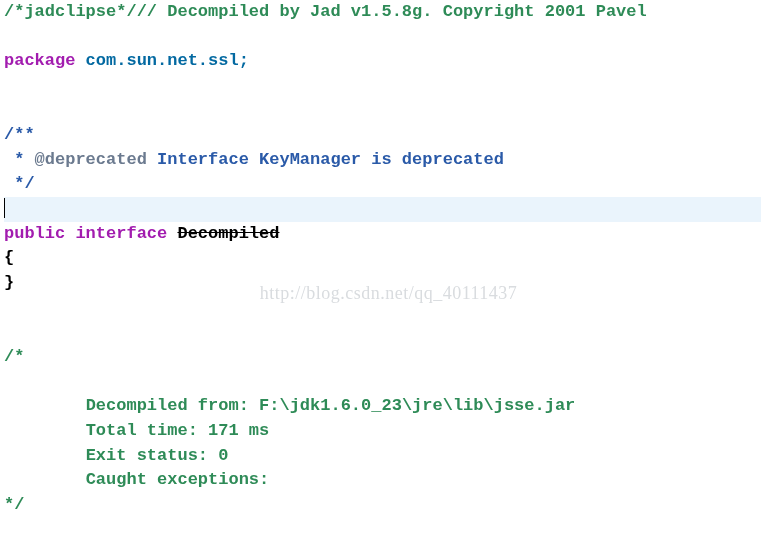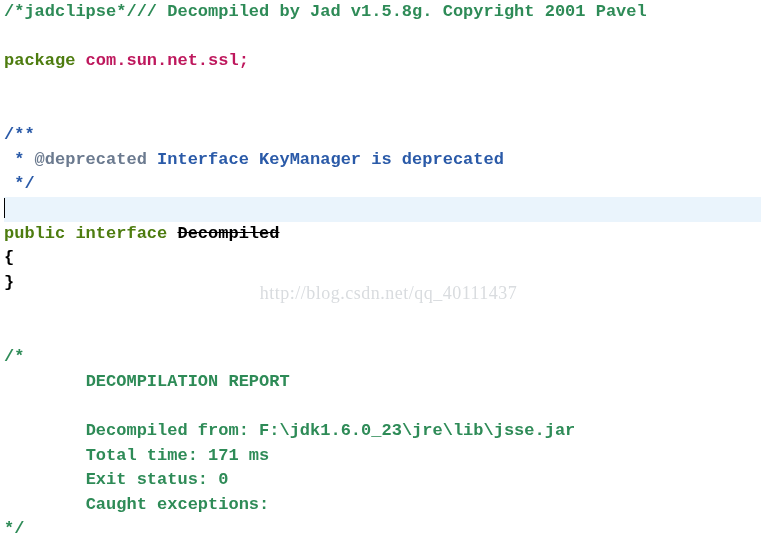--- a/index.html
+++ b/index.html
@@ -12,24 +12,24 @@
     color: #000000;
     width: 765px;
     height: 550px;
     overflow: hidden;
     padding: 0 4px;
     position: relative;
     -webkit-font-smoothing: antialiased;
   }
   .line { white-space: pre; }
   .c-comment   { color: #2e8b57; }
-  .c-keyword   { color: #4d7c0f; }
+  .c-keyword   { color: #a21caf; }
   .c-javadoc   { color: #2a5aa8; }
   .c-jdtag     { color: #6b7a8f; }
-  .c-identifier{ color: #be185d; }
+  .c-identifier{ color: #0369a1; }
   .c-brace     { color: #000000; }
   .s-strike    { text-decoration: line-through; color: #000000; }
   .hl-line {
     display: block;
     background: #eaf4fc;
     width: 100%;
   }
   .cursor {
     display: inline-block;
     width: 1px;
@@ -77,21 +77,20 @@
 
   <div class="line"><span class="c-brace">{</span></div>
 
   <div class="line"><span class="c-brace">}</span></div>
 
   <div class="line"> </div>
   <div class="line"> </div>
 
   <div class="line"><span class="c-comment">/*</span></div>
 
-  <div class="line"><span class="c-comment">	DECOMPILATION REPORT</span></div>
 
   <div class="line"> </div>
 
   <div class="line"><span class="c-comment">	Decompiled from: F:\jdk1.6.0_23\jre\lib\jsse.jar</span></div>
 
   <div class="line"><span class="c-comment">	Total time: 171 ms</span></div>
 
 
   <div class="line"><span class="c-comment">	Exit status: 0</span></div>
 

